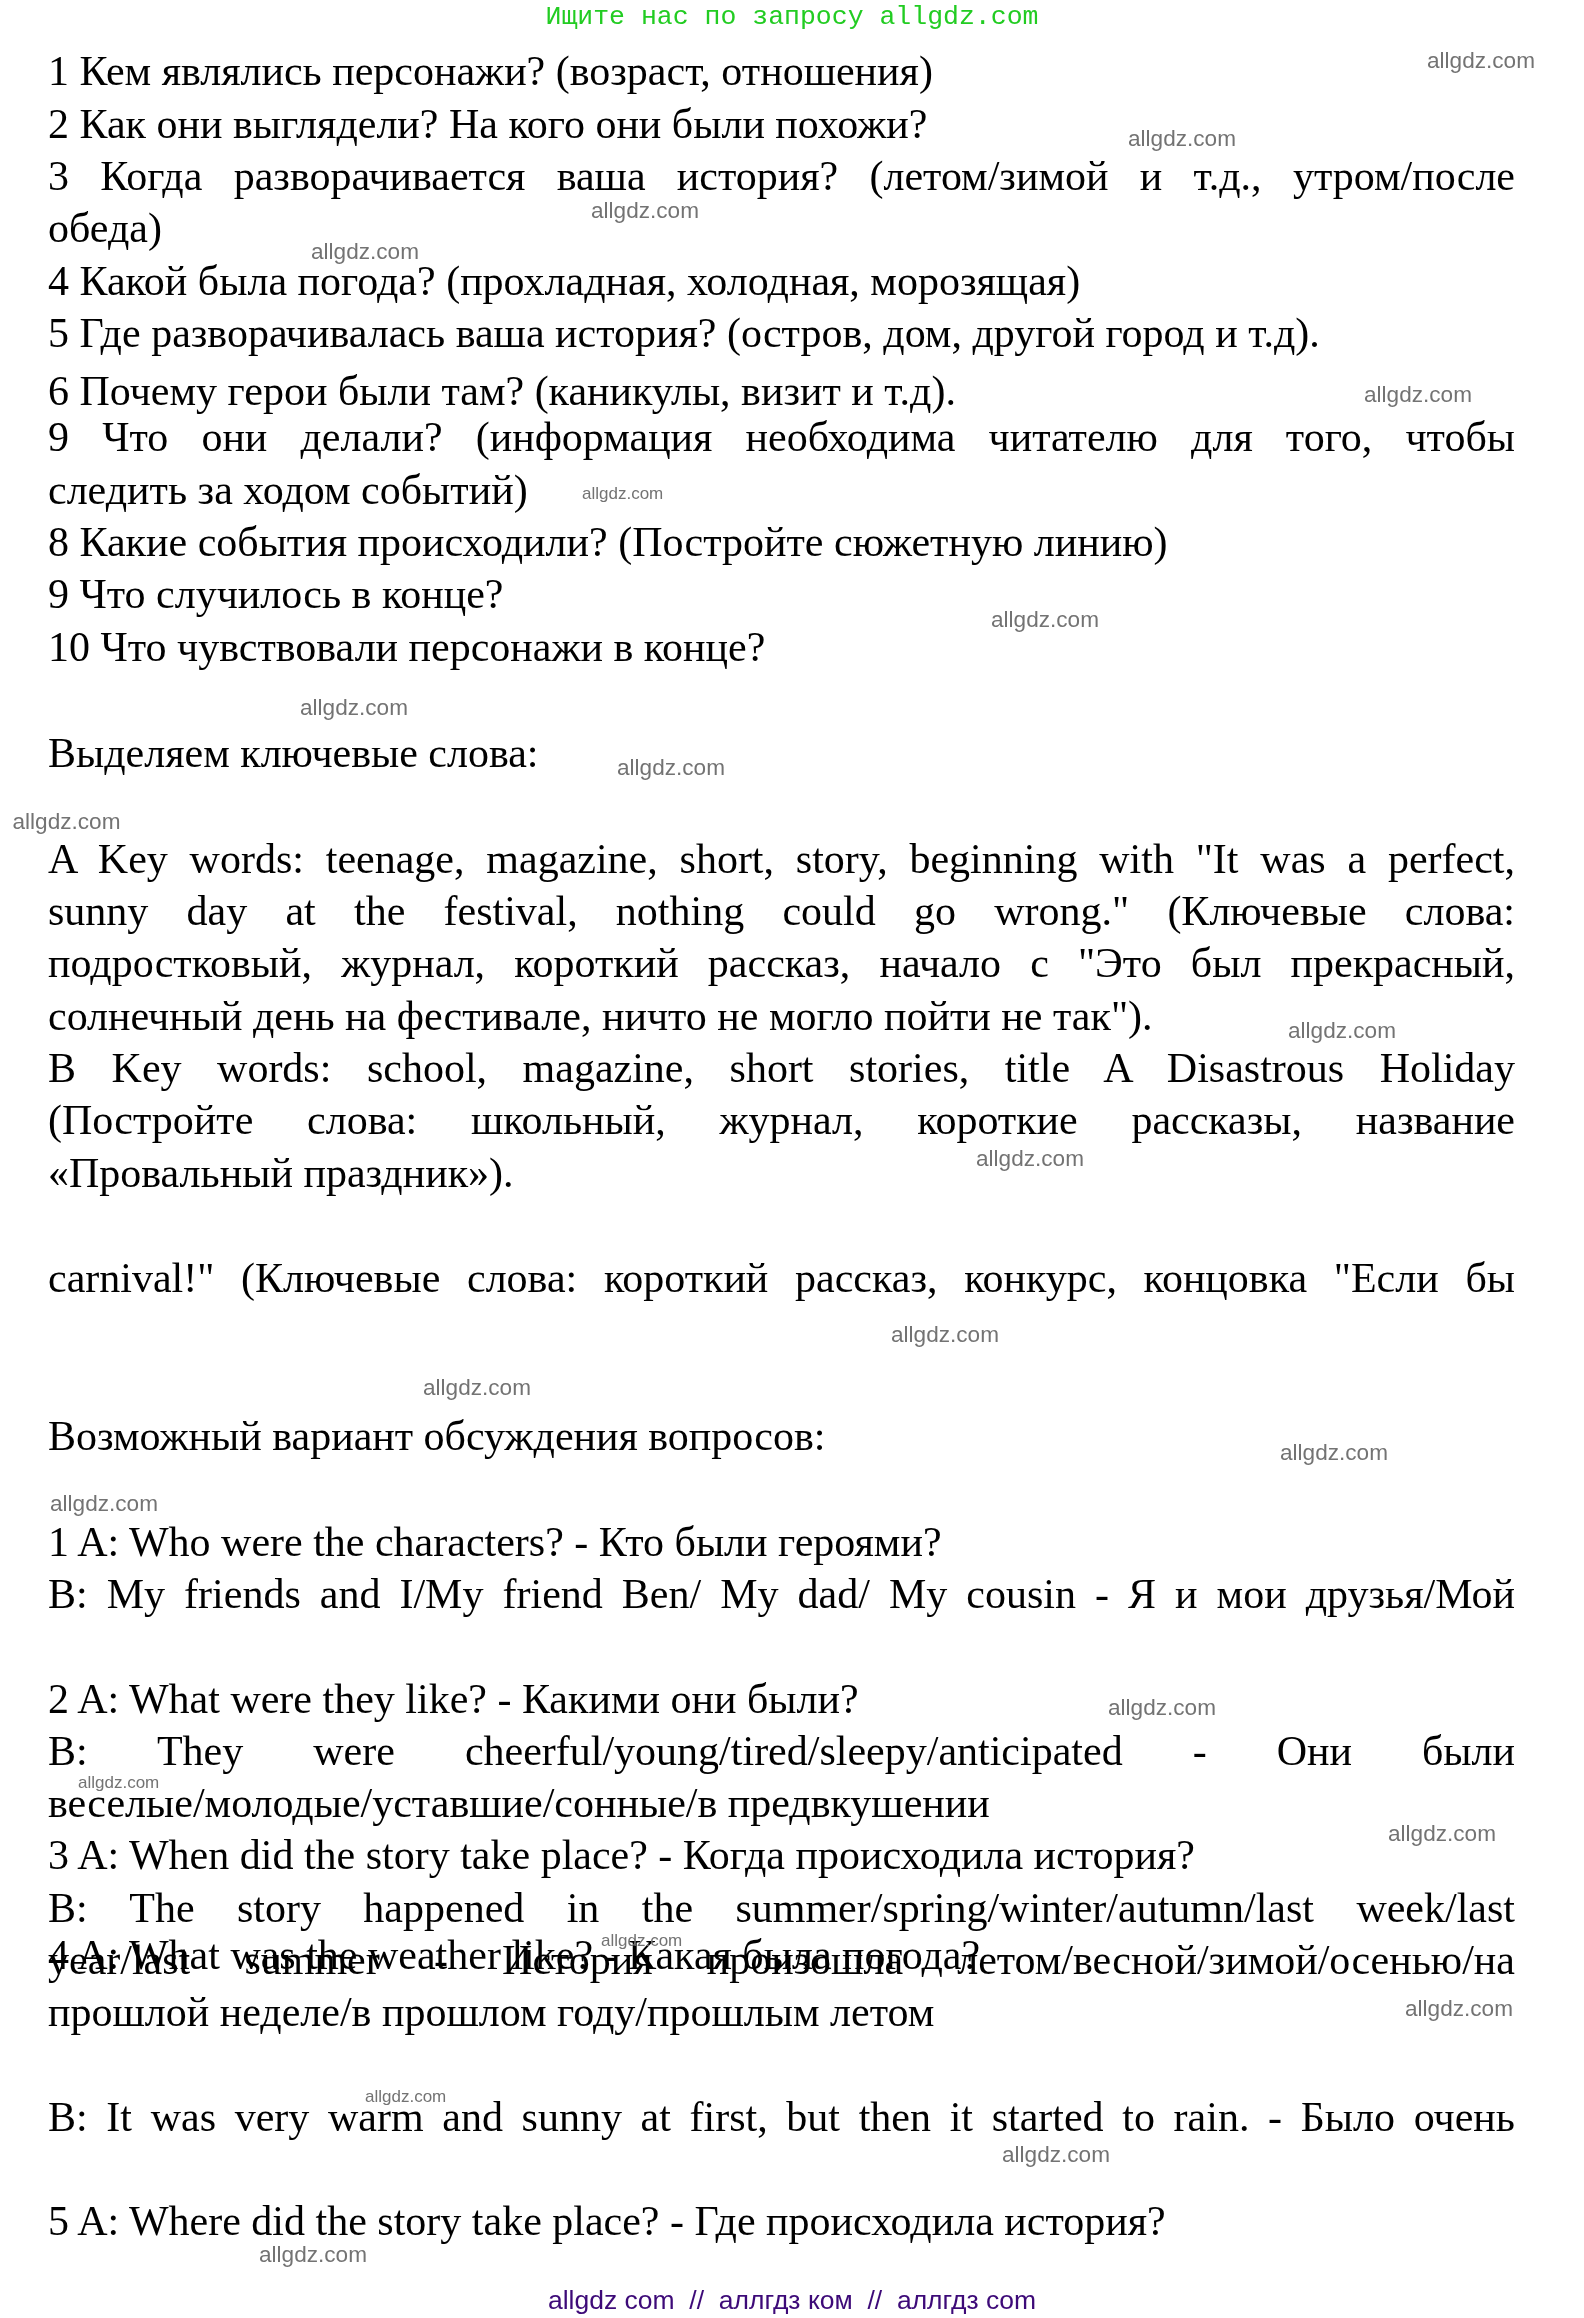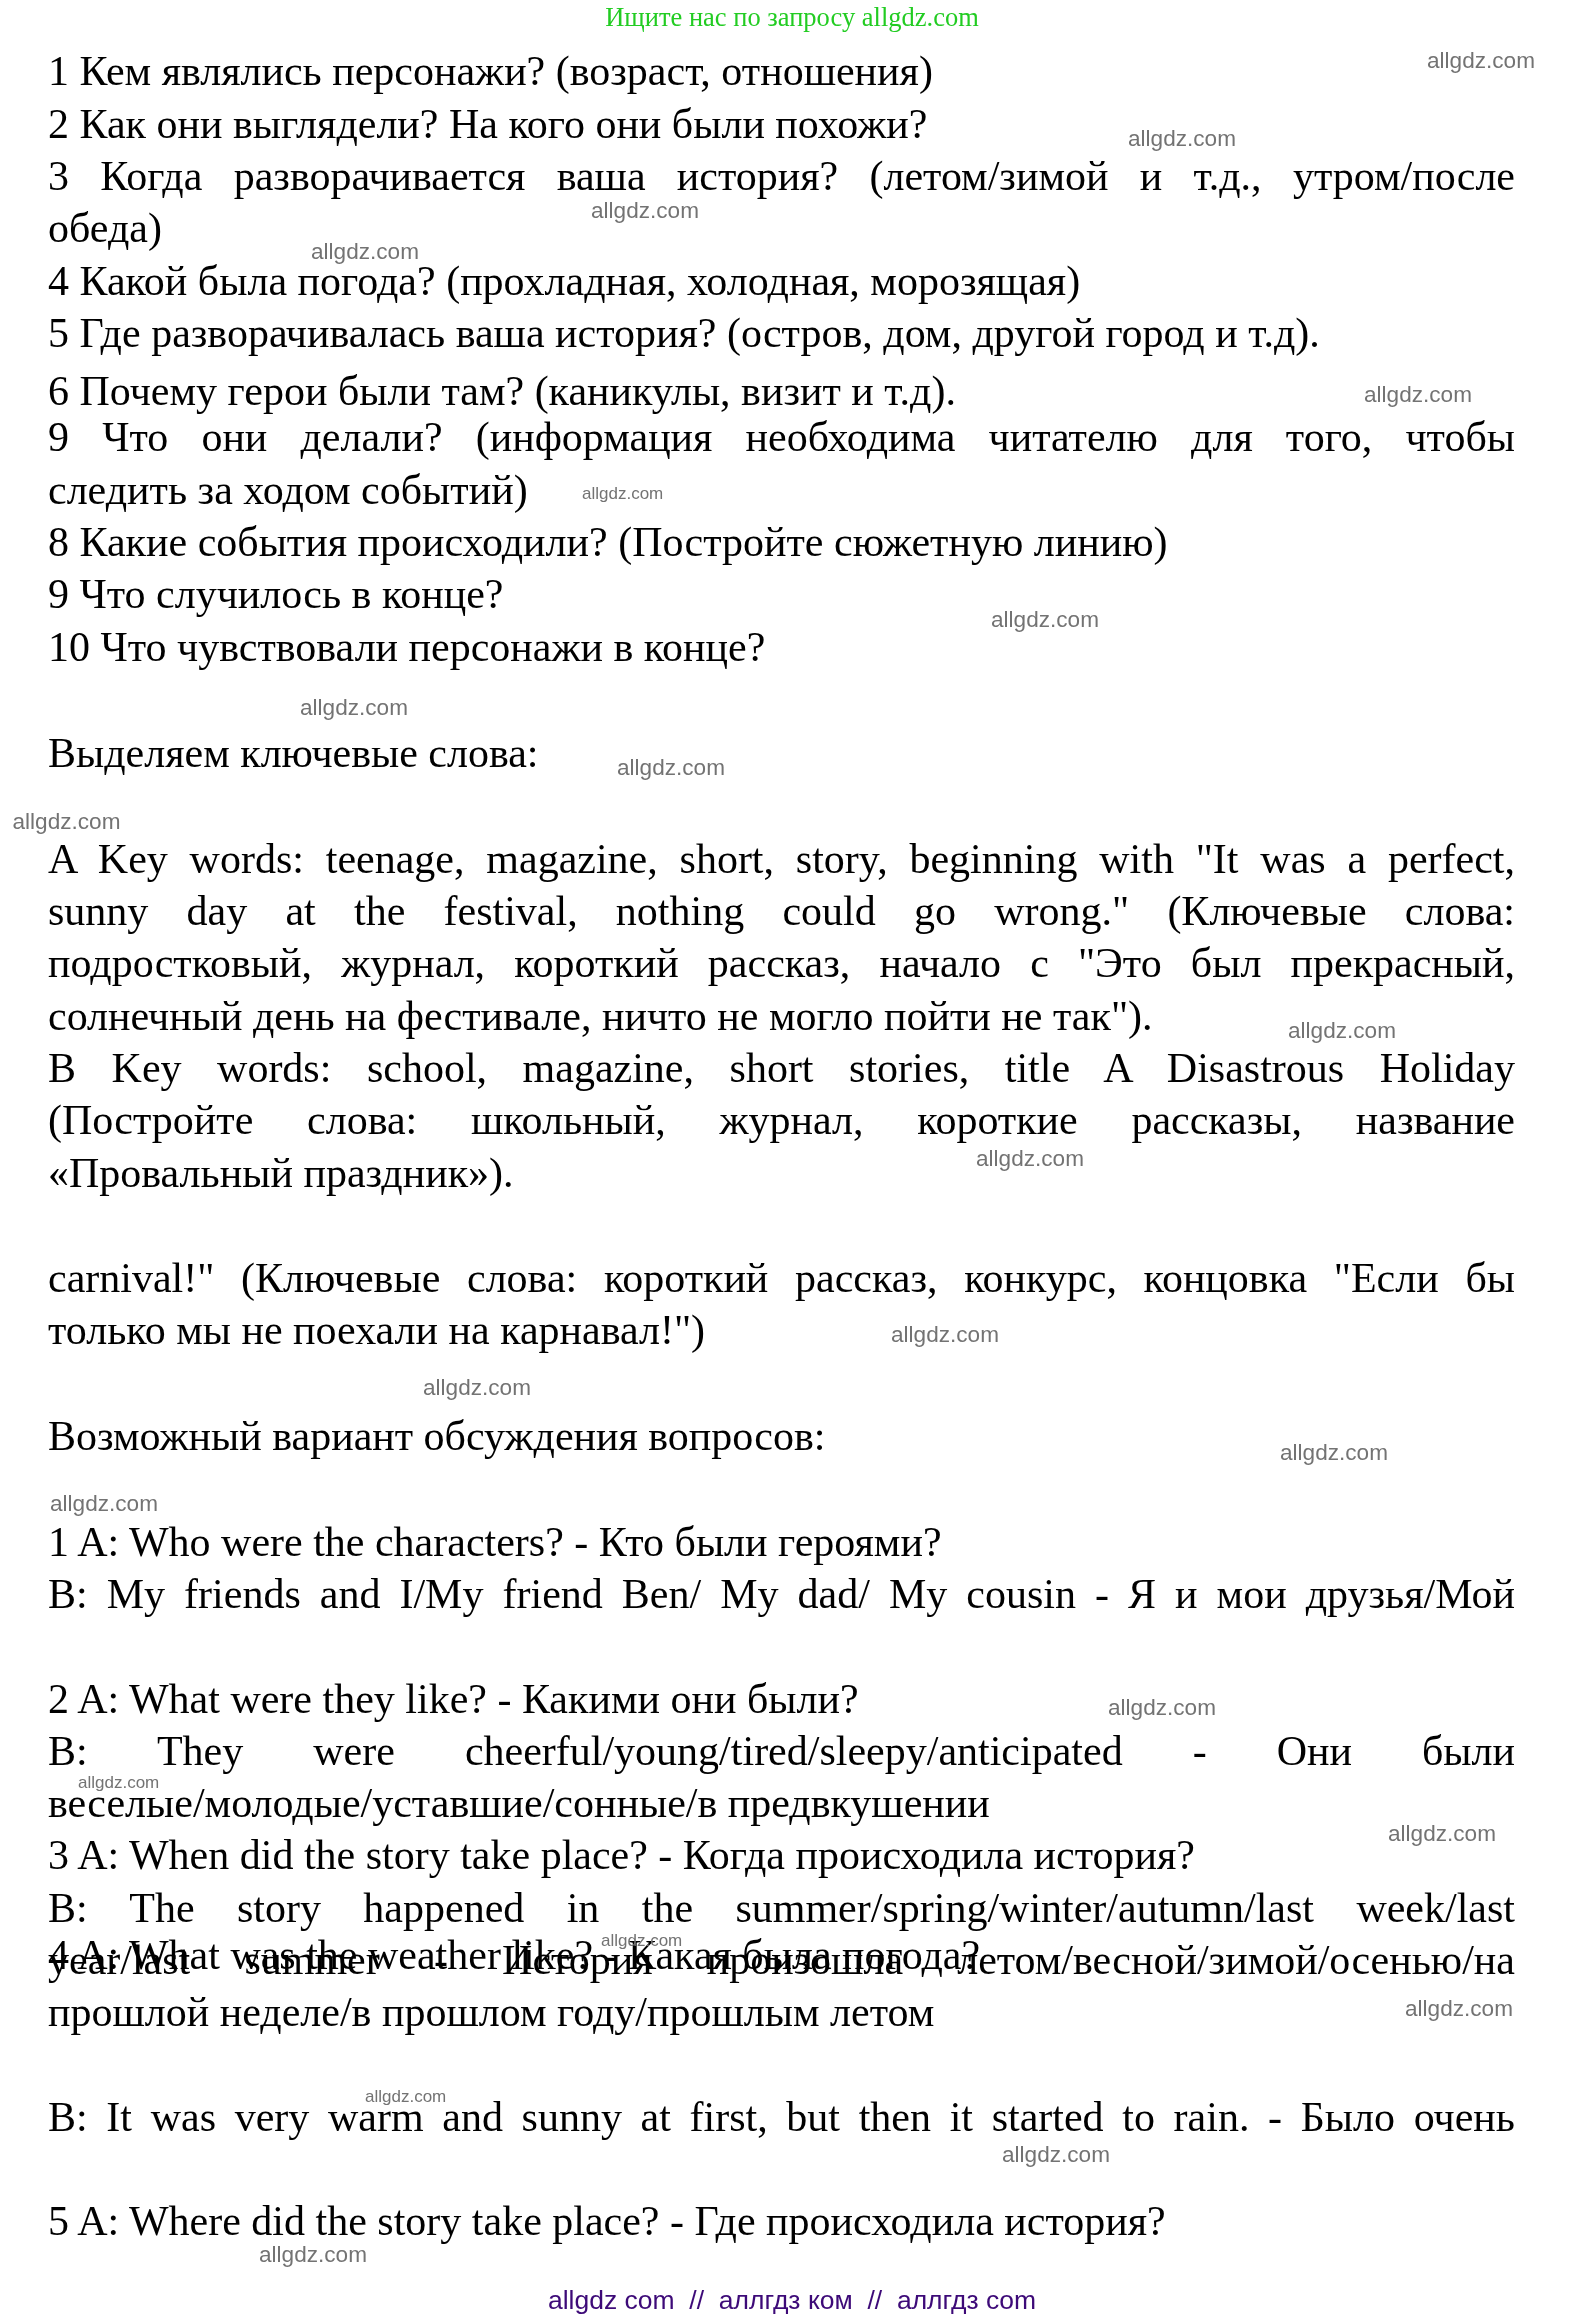--- a/index.html
+++ b/index.html
@@ -1,20 +1,20 @@
 <!DOCTYPE html>
 <html style="font-size:12.5px"><head>
 <meta charset="utf-8">
 <style>
   html, body { margin:0; padding:0; background:#ffffff; }
   body { width:1584px; height:2319px; position:relative; overflow:hidden; }
   .page { position:absolute; left:0; top:0; width:1584px; height:2319px; background:#fff; }
   .top-banner {
     position:absolute; left:0; top:1.6px; width:1584px; text-align:center;
-    font-family:Liberation Serif, serif; font-size:26.5px; color:#22cc22;
+    font-family:Liberation Mono, monospace; font-size:26.5px; color:#22cc22;
   }
   .line {
     position:absolute; left:48px; white-space:nowrap;
     font-family:"Liberation Serif", serif; font-size:42px; color:#000;
     line-height:47px; transform-origin:left top;
   }
   .justify {
     width:1467px; text-align:justify; text-align-last:justify; white-space:normal;
   }
   .wm {
@@ -50,21 +50,20 @@
 
   <div class="line" style="top:730px">Выделяем ключевые слова:</div>
   <div class="line justify" style="top:836px">A Key words: teenage, magazine, short, story, beginning with "It was a perfect,</div>
   <div class="line justify" style="top:888px">sunny day at the festival, nothing could go wrong." (Ключевые слова:</div>
   <div class="line justify" style="top:940px">подростковый, журнал, короткий рассказ, начало с "Это был прекрасный,</div>
   <div class="line" style="top:993px">солнечный день на фестивале, ничто не могло пойти не так").</div>
   <div class="line justify" style="top:1045px">B Key words: school, magazine, short stories, title A Disastrous Holiday</div>
   <div class="line justify" style="top:1097px">(Постройте слова: школьный, журнал, короткие рассказы, название</div>
   <div class="line" style="top:1150px">«Провальный праздник»).</div>
   <div class="line justify" style="top:1255px">carnival!" (Ключевые слова: короткий рассказ, конкурс, концовка "Если бы</div>
-  <div class="line" style="top:1307px">только мы не поехали на карнавал!")</div>
 
   <div class="line" style="top:1413px">Возможный вариант обсуждения вопросов:</div>
   <div class="line" style="top:1519px">1 A: Who were the characters? - Кто были героями?</div>
   <div class="line justify" style="top:1571px">B: My friends and I/My friend Ben/ My dad/ My cousin - Я и мои друзья/Мой</div>
   <div class="line" style="top:1676px">2 A: What were they like? - Какими они были?</div>
   <div class="line justify" style="top:1728px">B: They were cheerful/young/tired/sleepy/anticipated - Они были</div>
   <div class="line" style="top:1780px">веселые/молодые/уставшие/сонные/в предвкушении</div>
   <div class="line" style="top:1832px">3 A: When did the story take place? - Когда происходила история?</div>
   <div class="line justify" style="top:1885px">B: The story happened in the summer/spring/winter/autumn/last week/last</div>
   <div class="line justify" style="top:1937px">year/last summer - История произошла летом/весной/зимой/осенью/на</div>

